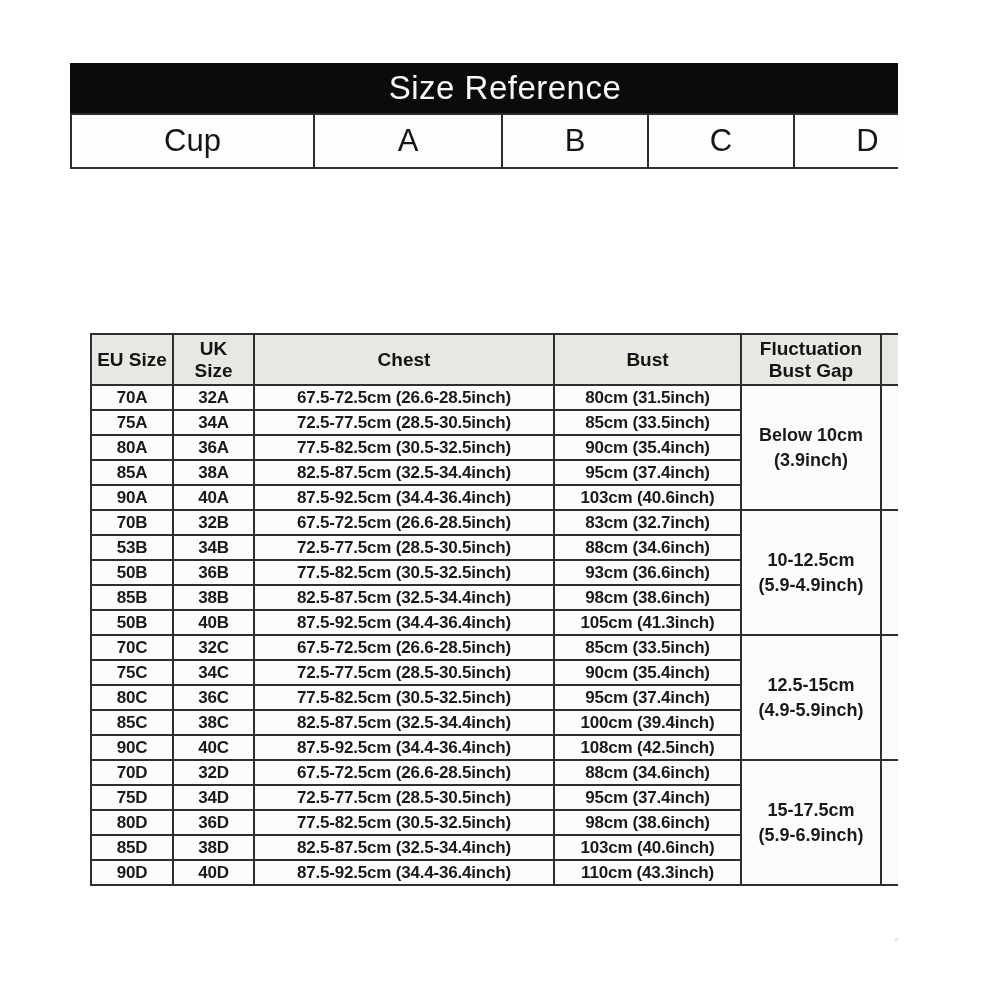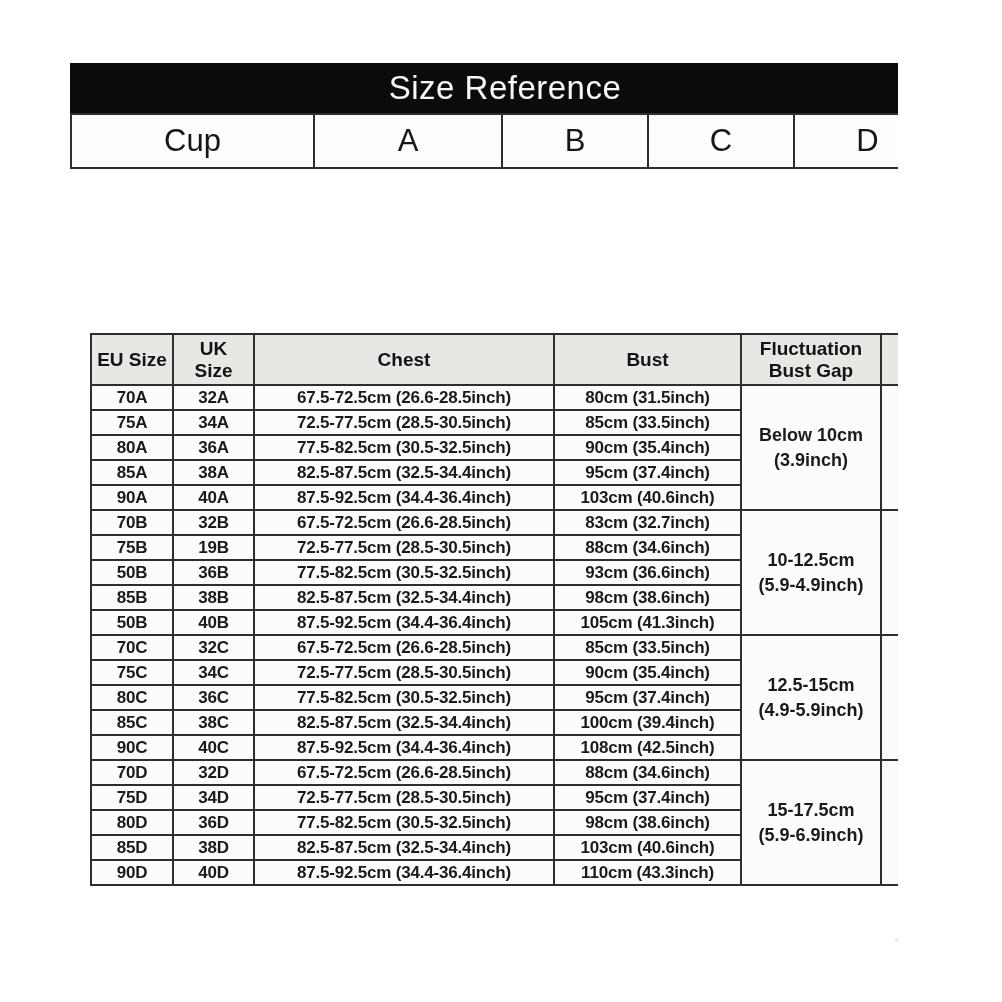--- a/index.html
+++ b/index.html
@@ -136,22 +136,22 @@
         <tr>
           <td>70B</td>
           <td>32B</td>
           <td>67.5-72.5cm (26.6-28.5inch)</td>
           <td>83cm (32.7inch)</td>
           <td rowspan="5" class="merged">10-12.5cm
 (5.9-4.9inch)</td>
           <td rowspan="5" class="merged">B</td>
         </tr>
         <tr>
-          <td>75B</td>
-          <td>19B</td>
+          <td>53B</td>
+          <td>34B</td>
           <td>72.5-77.5cm (28.5-30.5inch)</td>
           <td>88cm (34.6inch)</td>
         </tr>
         <tr>
           <td>50B</td>
           <td>36B</td>
           <td>77.5-82.5cm (30.5-32.5inch)</td>
           <td>93cm (36.6inch)</td>
         </tr>
         <tr>

